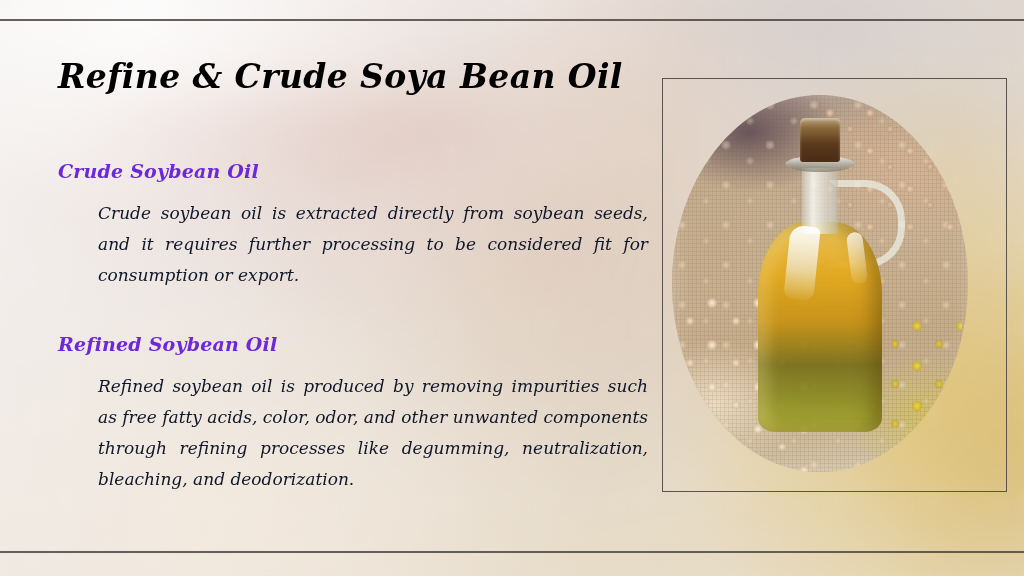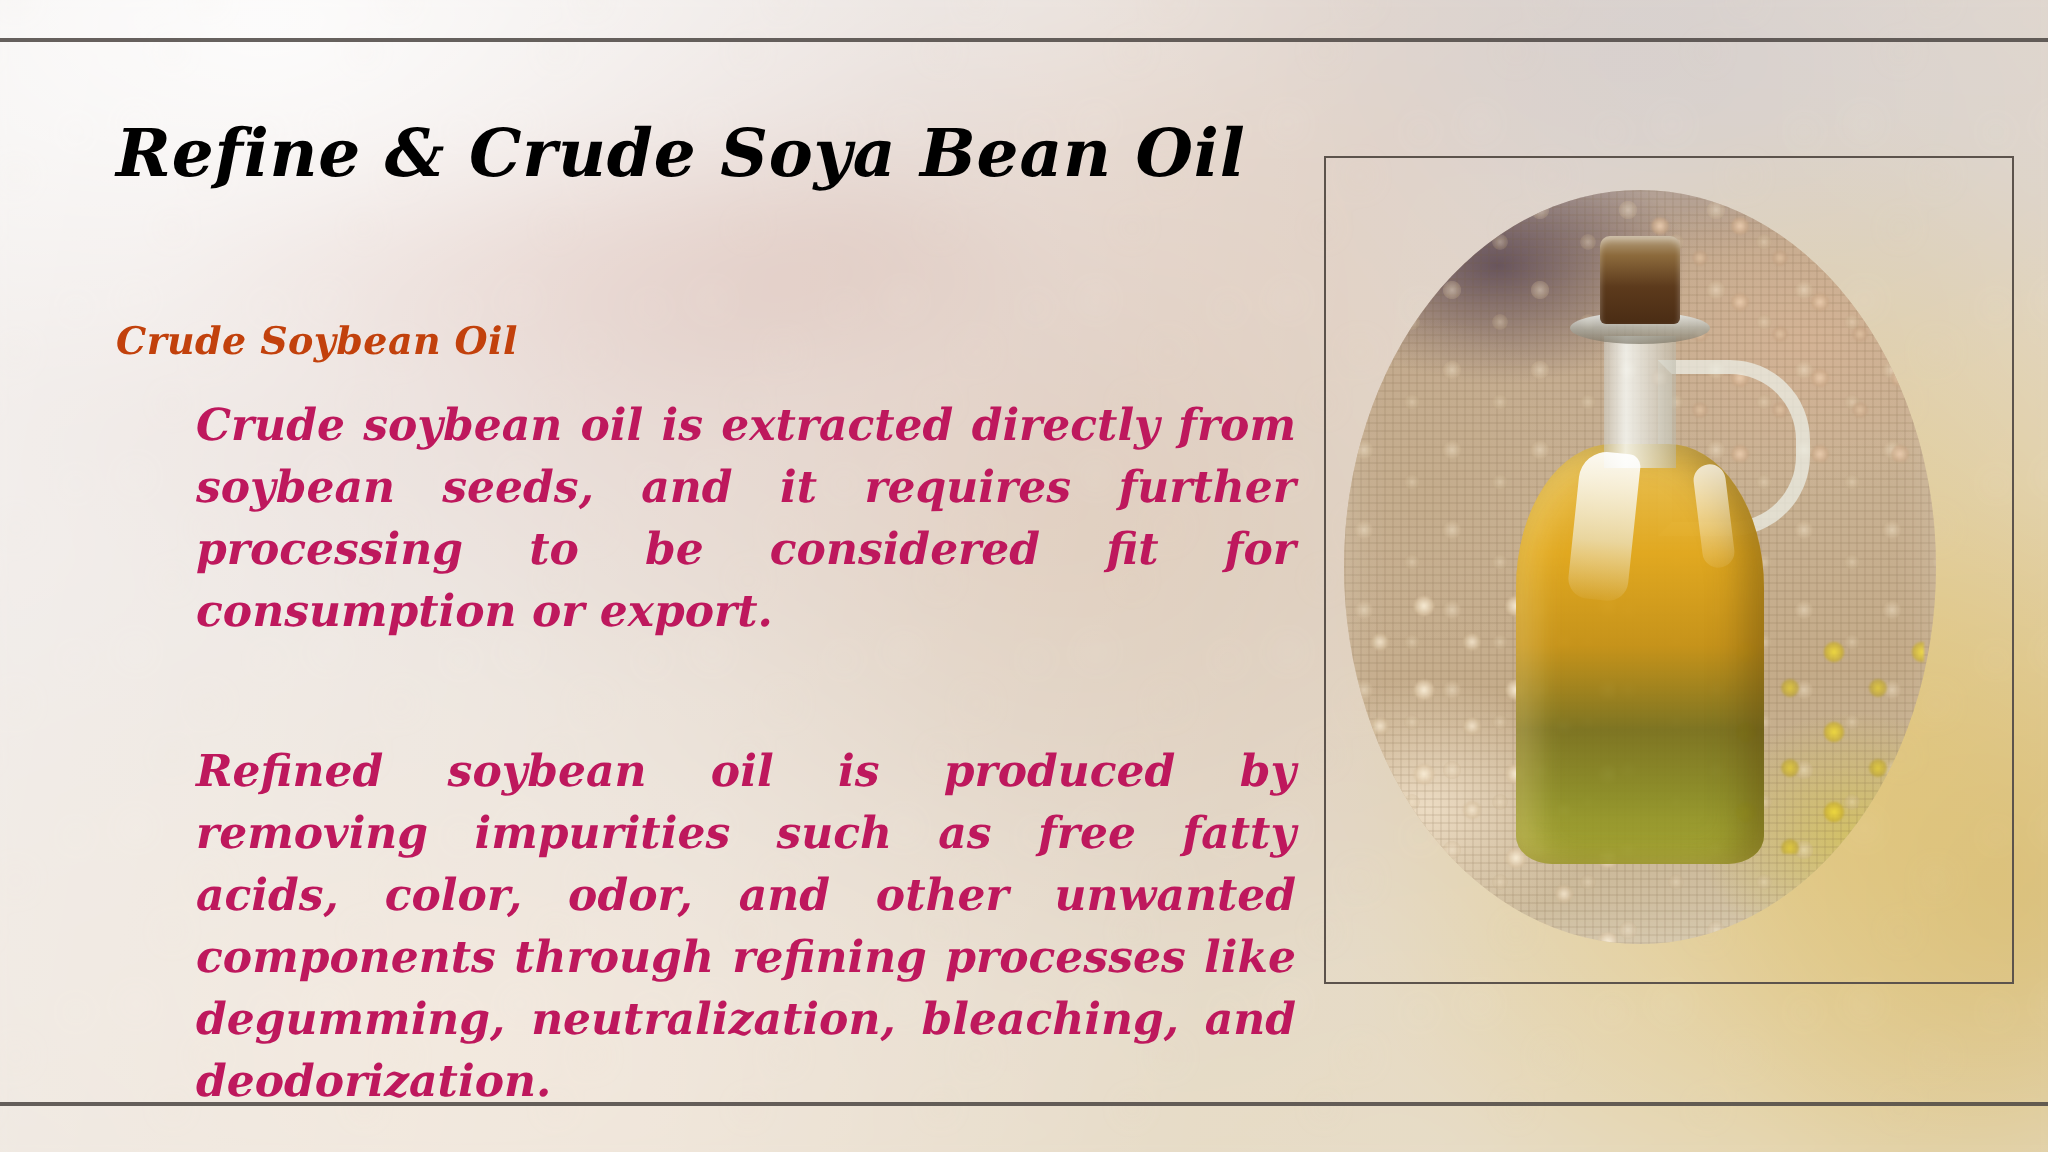--- a/index.html
+++ b/index.html
@@ -105,36 +105,36 @@
   }
 
   .section-heading {
     position: absolute;
     left: 58px;
     font-family: "DejaVu Serif", serif;
     font-style: italic;
     font-weight: 700;
     font-size: 19px;
     letter-spacing: 0.2px;
-    color: #c2410c;
+    color: #6d28d9;
     white-space: nowrap;
   }
   .heading-1 { top: 160px; }
   .heading-2 { top: 333px; }
 
   .body-para {
     position: absolute;
     left: 98px;
     width: 550px;
     font-family: "DejaVu Serif", serif;
     font-style: italic;
-    font-weight: 700;
-    font-size: 22px;
+    font-weight: 400;
+    font-size: 17px;
     line-height: 31px;
-    color: #be185d;
+    color: #0f172a;
     text-align: justify;
     text-justify: inter-word;
   }
   .body-1 { top: 198px; }
   .body-2 { top: 371px; }
   .body-para::first-line { }
 
   
   .image-frame {
     position: absolute;
@@ -335,20 +335,21 @@
   <div class="rule rule-bottom"></div>
 
   <div class="content">
 
     <div class="title">Refine &amp; Crude Soya Bean Oil</div>
 
     <div class="section-heading heading-1">Crude Soybean Oil</div>
 
     <div class="body-para body-1">Crude soybean oil is extracted directly from soybean seeds, and it requires further processing to be considered fit for consumption or export.</div>
 
+    <div class="section-heading heading-2">Refined Soybean Oil</div>
 
     <div class="body-para body-2">Refined soybean oil is produced by removing impurities such as free fatty acids, color, odor, and other unwanted components through refining processes like degumming, neutralization, bleaching, and deodorization.</div>
   </div>
 
   <div class="image-frame"></div>
 
   <div class="photo-oval">
     <div class="photo-inner"></div>
     <div class="photo-weave"></div>
     <div class="photo-beans"></div>

